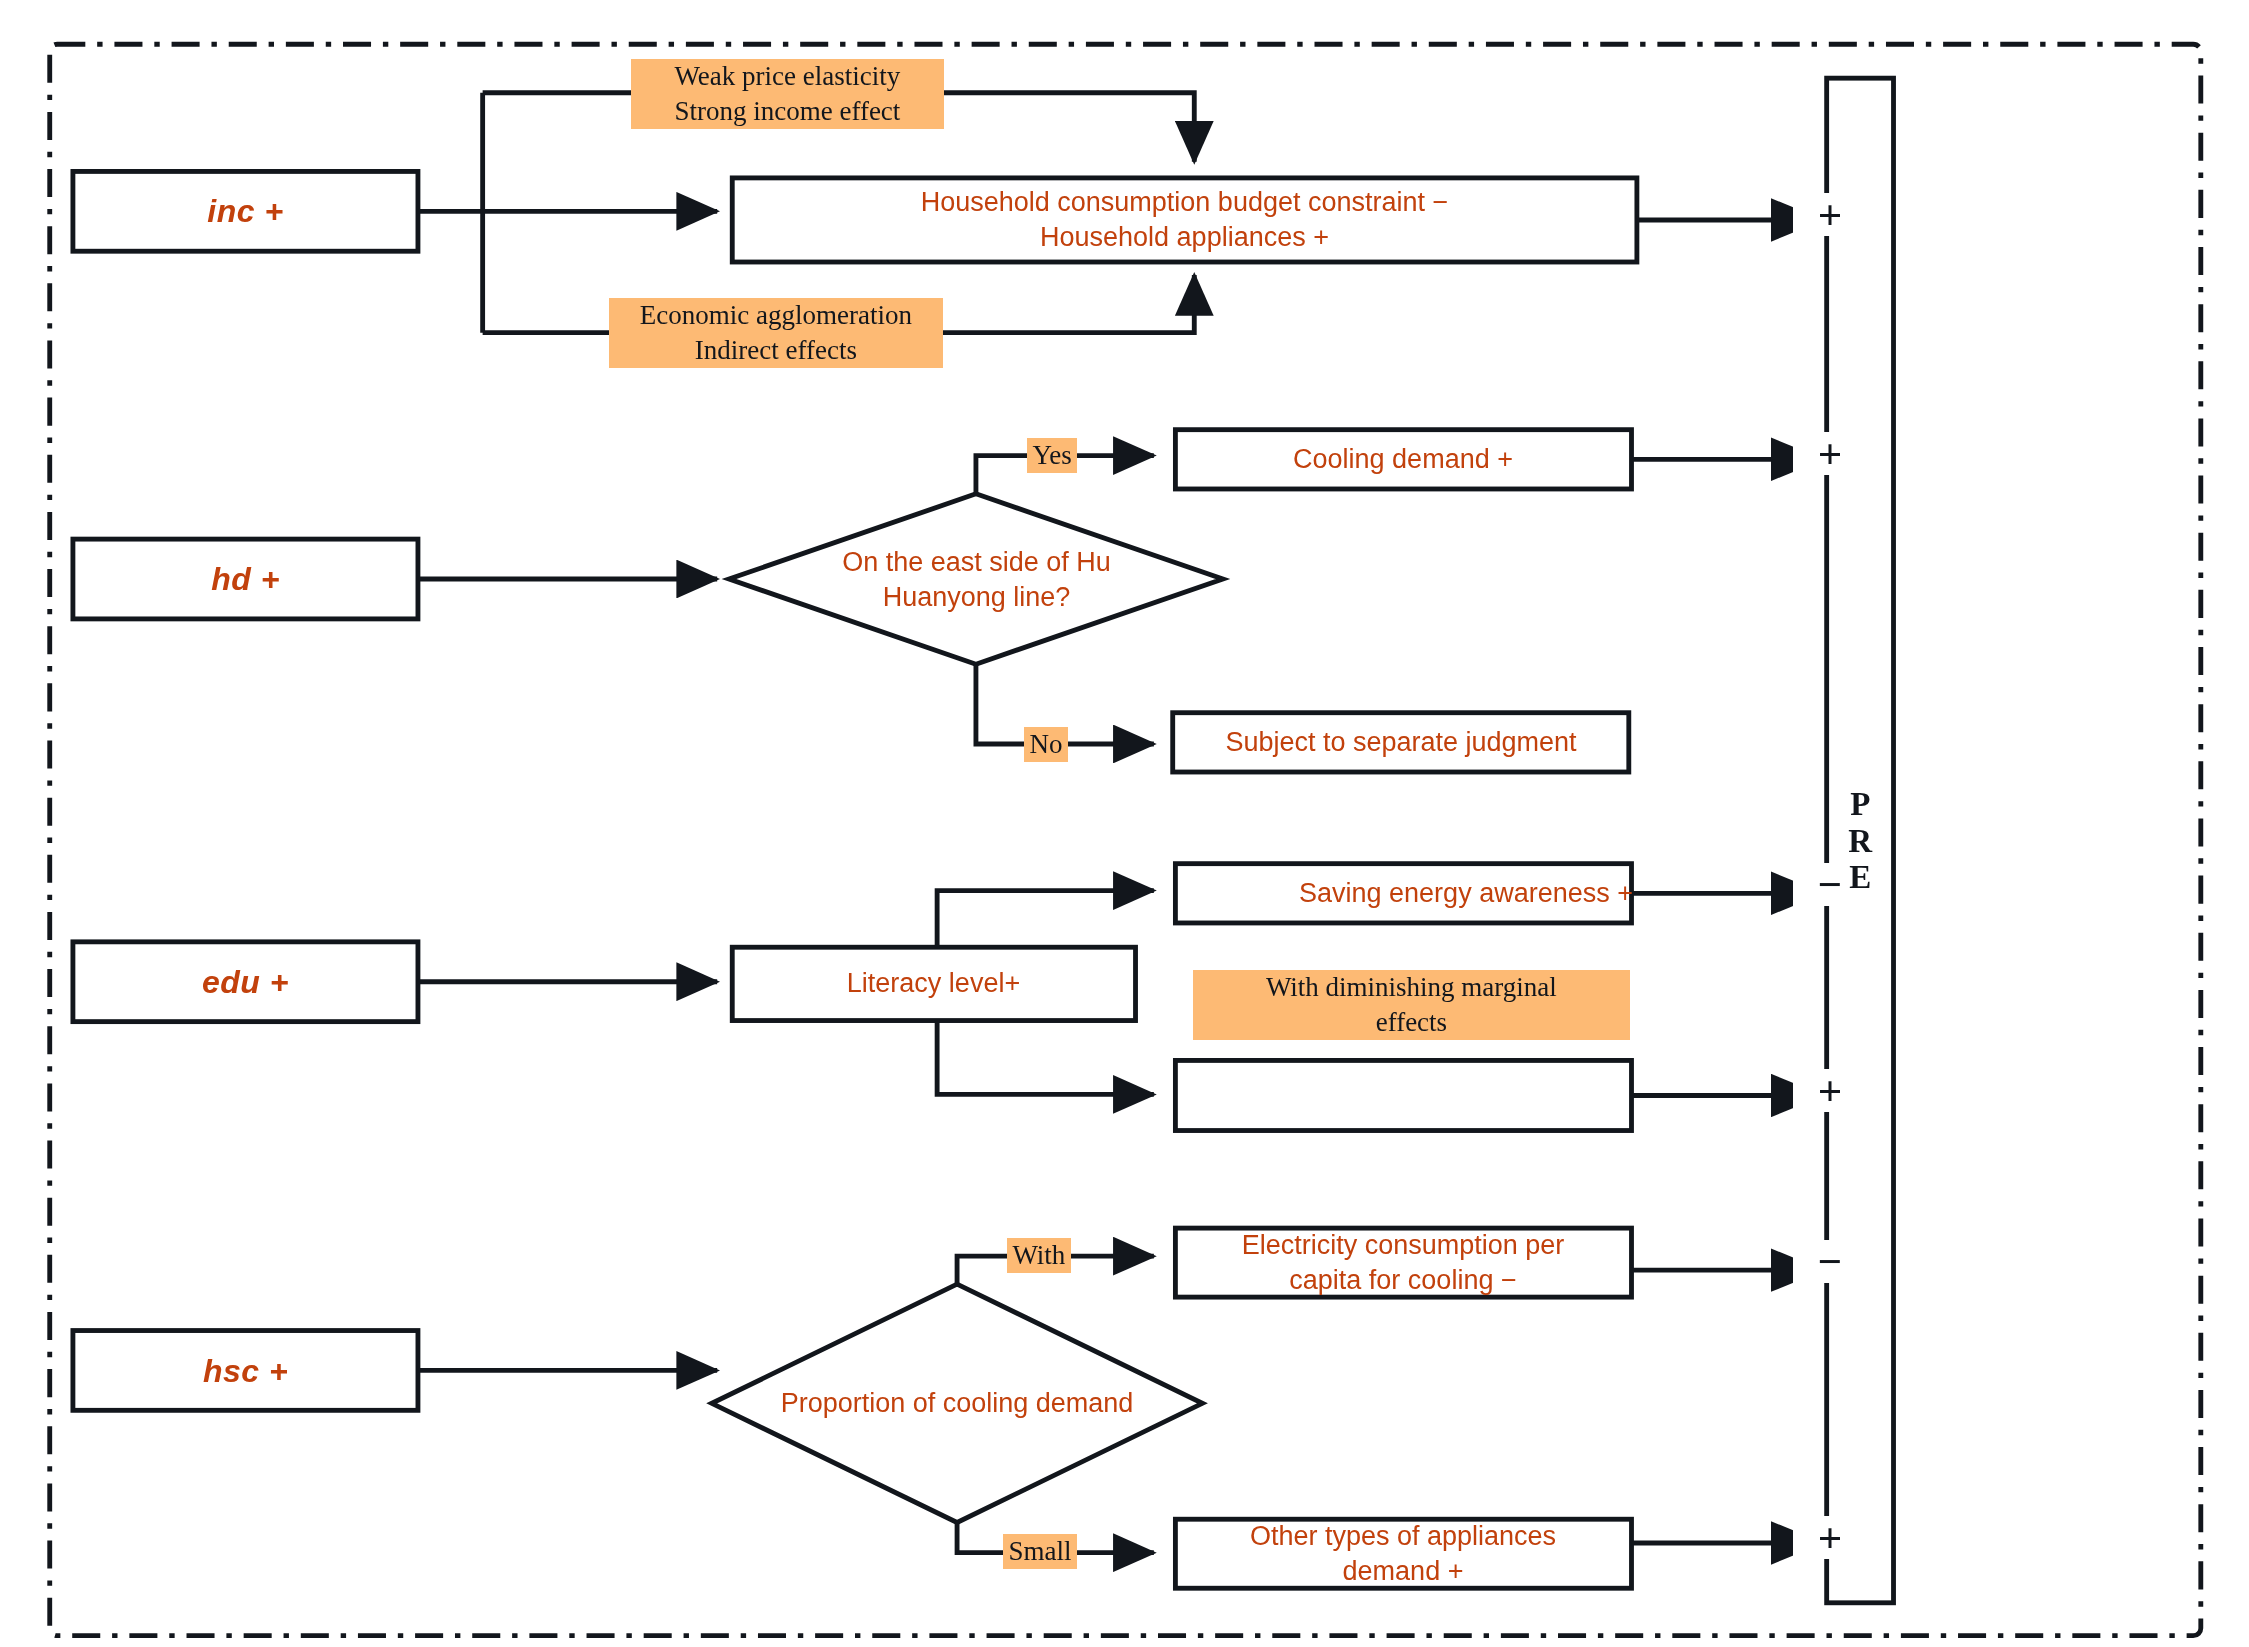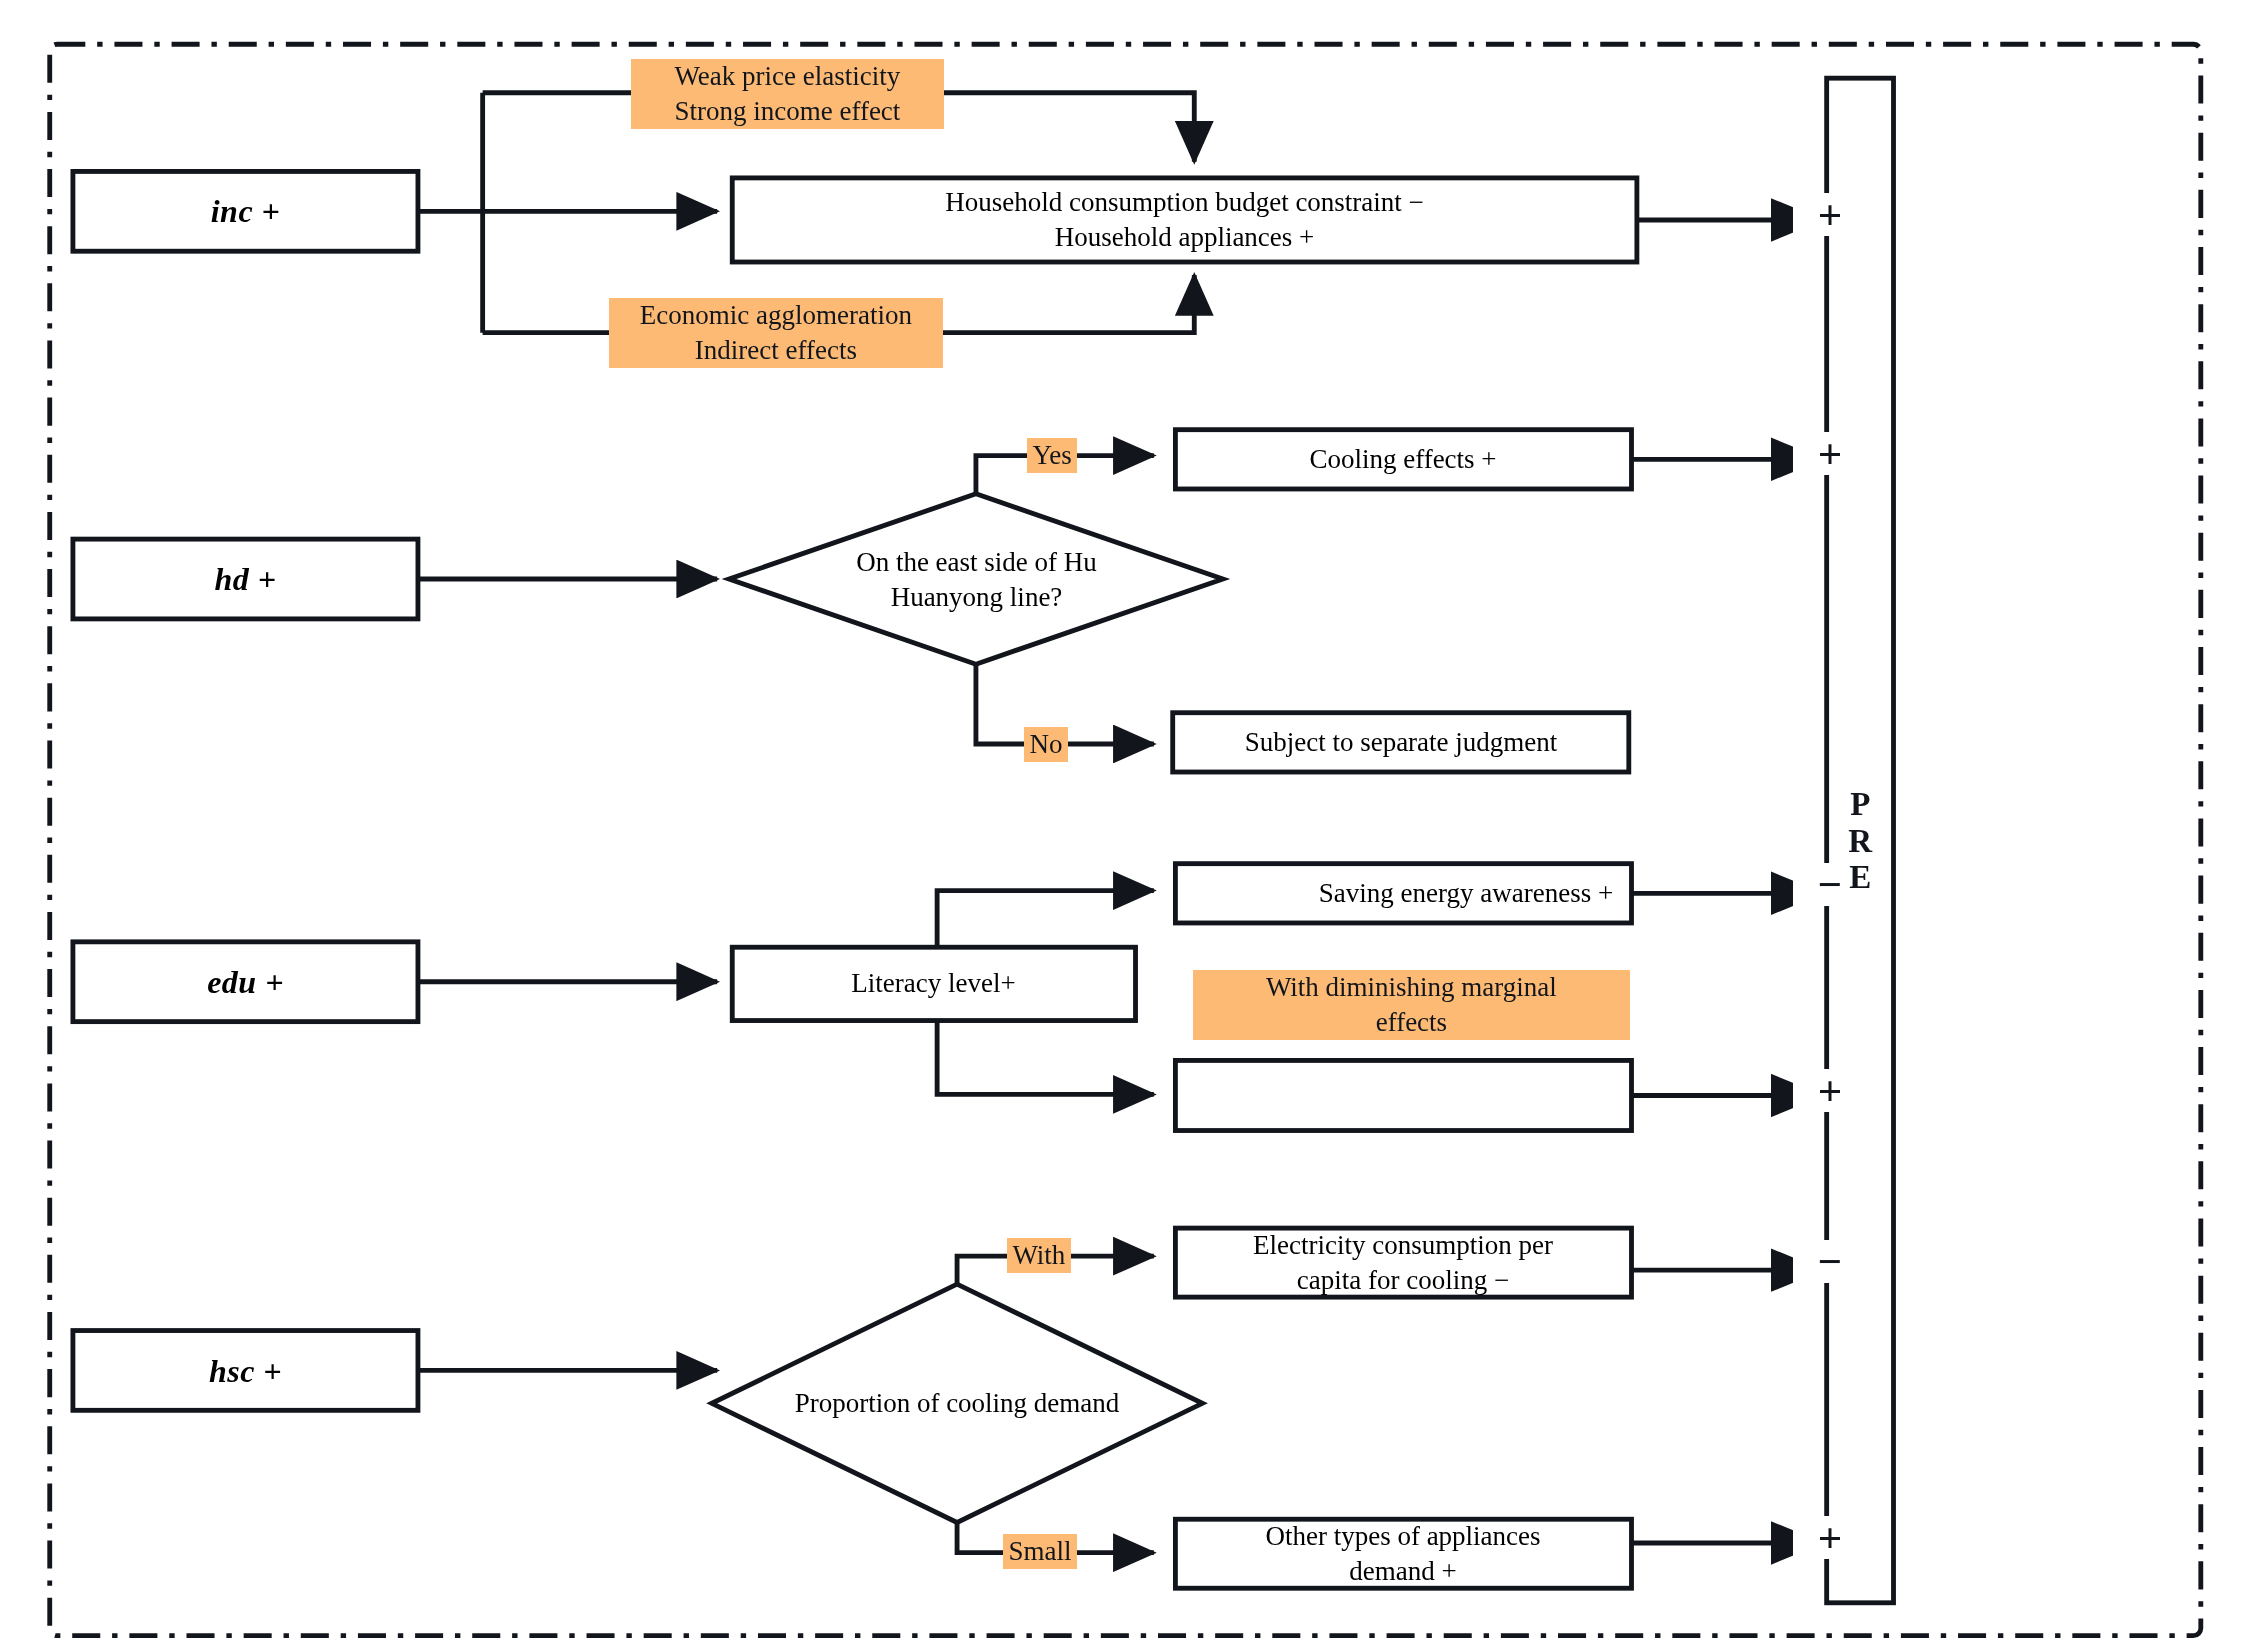--- a/index.html
+++ b/index.html
@@ -21,22 +21,22 @@
     top: 0;
     width: 2250px;
     height: 1647px;
   }
   .node-text {
     position: absolute;
     display: flex;
     align-items: center;
     justify-content: center;
     text-align: center;
-    font-family: Liberation Serif, serif;
-    color: #000000;
+    font-family: Liberation Sans, sans-serif;
+    color: #c2410c;
     line-height: 1.28;
     white-space: pre-line;
     pointer-events: none;
   }
   .var-label {
     font-style: italic;
     font-weight: bold;
     font-size: 32px;
     letter-spacing: 0.5px;
   }
@@ -159,21 +159,21 @@
     <rect x="3388" y="145" width="124" height="2828" fill="#ffffff" stroke="#12161c" stroke-width="9"></rect>
   </svg>
 
   <div class="node-text var-label" style="left:73px; top:171px; width:345px; height:80px;">inc +</div>
   <div class="node-text var-label" style="left:73px; top:539px; width:345px; height:80px;">hd +</div>
   <div class="node-text var-label" style="left:73px; top:942px; width:345px; height:80px;">edu +</div>
   <div class="node-text var-label" style="left:73px; top:1331px; width:345px; height:80px;">hsc +</div>
 
   <div class="node-text box-label" style="left:732px; top:178px; width:905px; height:84px;">Household consumption budget constraint −
 Household appliances +</div>
-  <div class="node-text box-label" style="left:1175px; top:430px; width:456px; height:59px;">Cooling effects +</div>
+  <div class="node-text box-label" style="left:1175px; top:430px; width:456px; height:59px;">Cooling demand +</div>
   <div class="node-text box-label" style="left:1173px; top:713px; width:456px; height:59px;">Subject to separate judgment</div>
   <div class="node-text box-label" style="left:1238px; top:864px; width:456px; height:59px;">Saving energy awareness +</div>
   <div class="node-text box-label" style="left:1175px; top:1228px; width:456px; height:69px;">Electricity consumption per
 capita for cooling −</div>
   <div class="node-text box-label" style="left:1175px; top:1519px; width:456px; height:69px;">Other types of appliances
 demand +</div>
 
   <div class="node-text box-label" style="left:732px; top:947px; width:403px; height:73px;">Literacy level+</div>
 
   <div class="node-text box-label" style="left:793px; top:531px; width:367px; height:97px;">On the east side of Hu

